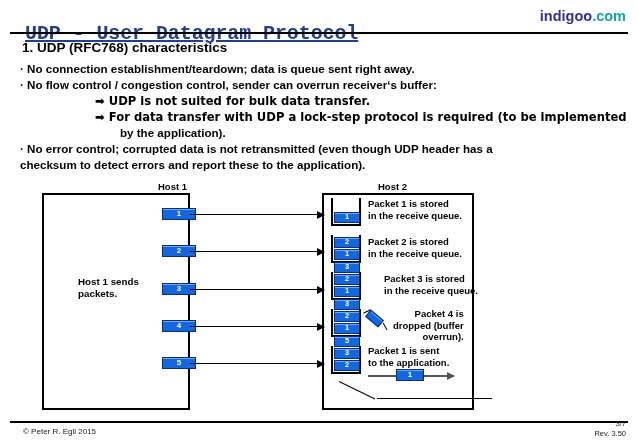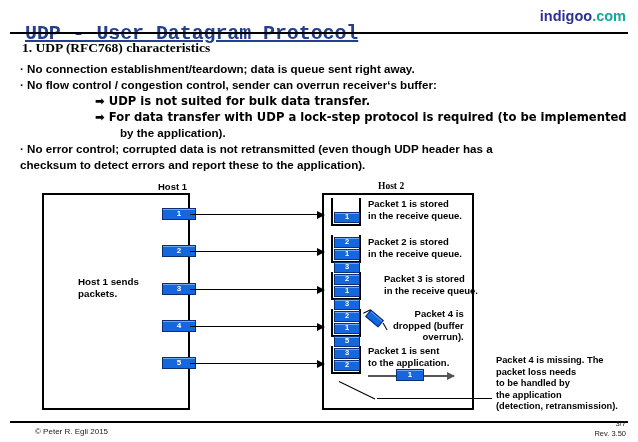--- a/index.html
+++ b/index.html
@@ -20,21 +20,21 @@
     font-size:20px;font-weight:bold;color:#243F8F;
     text-decoration:underline;letter-spacing:-0.1px;white-space:nowrap;font-family:Liberation Mono, monospace;
   }
   .brand{position:absolute;right:12px;top:2px;font-size:14.5px;font-weight:bold;white-space:nowrap;}
   .brand .b1{color:#2E3192;}
   .brand .b2{color:#15A89C;}
   .hdr-rule{position:absolute;left:10px;top:32px;width:618px;height:2px;background:#000;}
 
   
   .bodytext{position:absolute;left:0;top:36px;width:638px;}
-  .h2{position:absolute;left:22px;top:4px;font-size:13.5px;font-weight:bold;white-space:nowrap;font-family:Liberation Serif, serif;}
+  .h2{position:absolute;left:22px;top:4px;font-size:13.5px;font-weight:bold;white-space:nowrap;}
   .b-line{position:absolute;font-size:11.6px;font-weight:bold;white-space:nowrap;}
   .bl1{left:20px;top:26px;}
   .bl2{left:20px;top:42px;}
   .bl3{left:95px;top:58px;}
   .bl4{left:95px;top:74px;}
   .bl5{left:110px;top:90px;padding-left:10px;}
   .bl6{left:20px;top:106px;}
   .bl7{left:20px;top:122px;}
   .arrowglyph{font-family:"DejaVu Sans", sans-serif;font-weight:bold;}
 
@@ -100,21 +100,21 @@
     box-shadow:inset 0 1px 0 #6FA8F0;}
 
   
   .callout-line{position:absolute;background:#000;height:1.2px;}
   .callout-diag{position:absolute;background:#000;height:1.2px;transform-origin:left center;}
 
   .right-note{position:absolute;left:496px;top:355px;font-size:9.3px;font-weight:bold;line-height:11.5px;}
 
   
   .foot-rule{position:absolute;left:10px;top:421px;width:618px;height:1.5px;background:#000;}
-  .foot-left{position:absolute;left:35px;top:427px;font-size:8px;color:#222;white-space:nowrap;}
+  .foot-left{position:absolute;left:23px;top:427px;font-size:8px;color:#222;white-space:nowrap;}
   .foot-right{position:absolute;right:12px;top:419px;font-size:7.5px;color:#222;text-align:right;line-height:10px;}
 </style>
 </head>
 <body>
 
 <div class="slide">
 
   <div class="hdr">
     <div class="hdr-title">UDP - User Datagram Protocol</div>
     <div class="brand">
@@ -209,27 +209,20 @@
       <div>Packet 1 is sent</div>
       <div>to the application.</div>
     </div>
 
     <div class="app-arrow"></div>
     <div class="app-pkt">1</div>
 
     <div class="callout-diag" style="left:339px;top:381px;width:40px;transform:rotate(26deg);"></div>
     <div class="callout-line" style="left:377px;top:398px;width:115px;"></div>
 
-    <div class="right-note">
-      <div>Packet 4 is missing. The</div>
-      <div>packet loss needs</div>
-      <div>to be handled by</div>
-      <div>the application</div>
-      <div>(detection, retransmission).</div>
-    </div>
   </div>
 
   <div class="foot-rule"></div>
   <div class="foot-left">© Peter R. Egli 2015</div>
   <div class="foot-right">
     <div>3/7</div>
     <div>Rev. 3.50</div>
   </div>
 
 </div>

